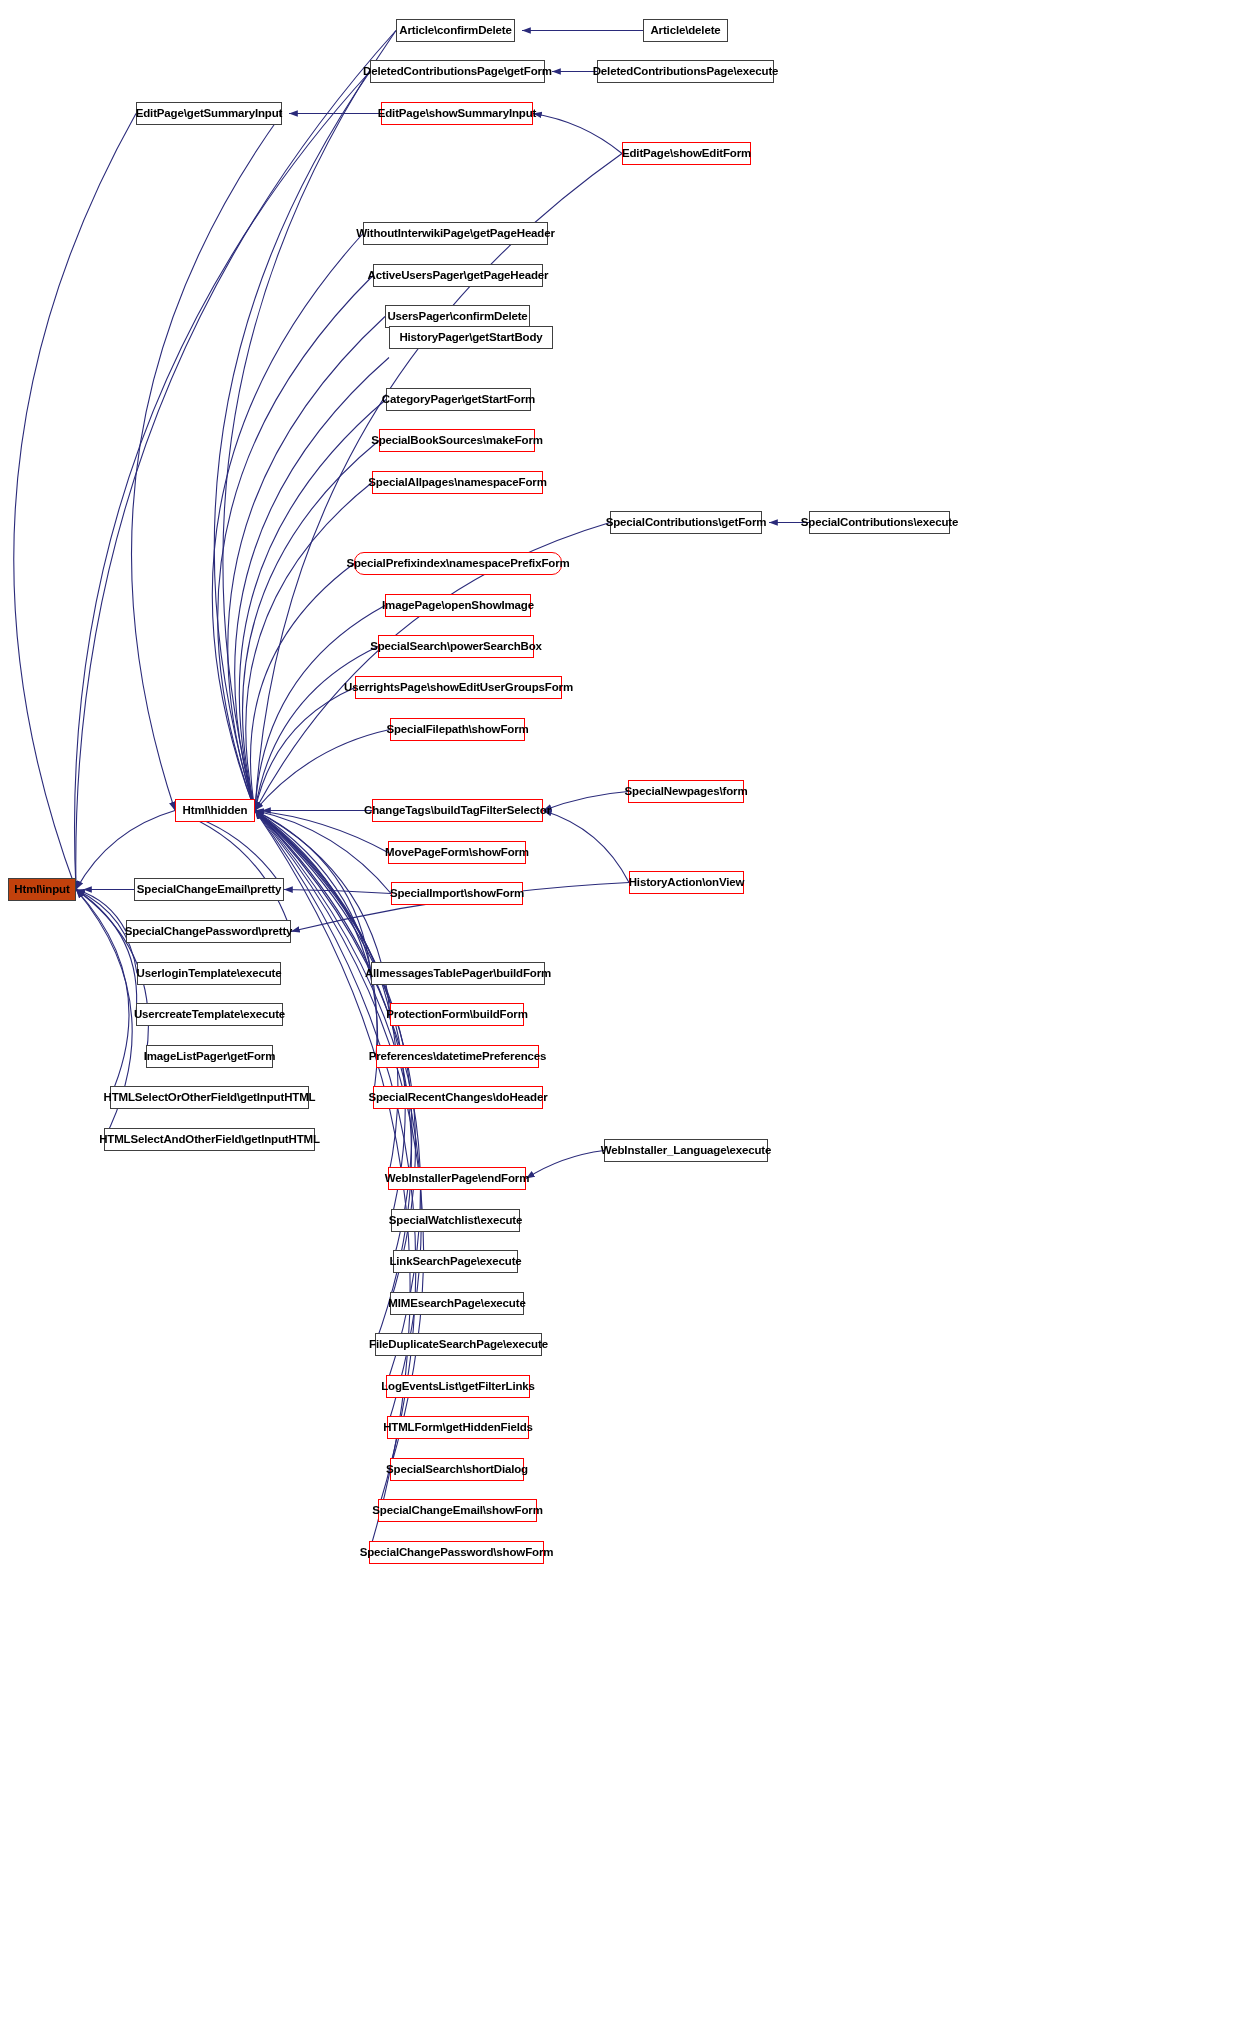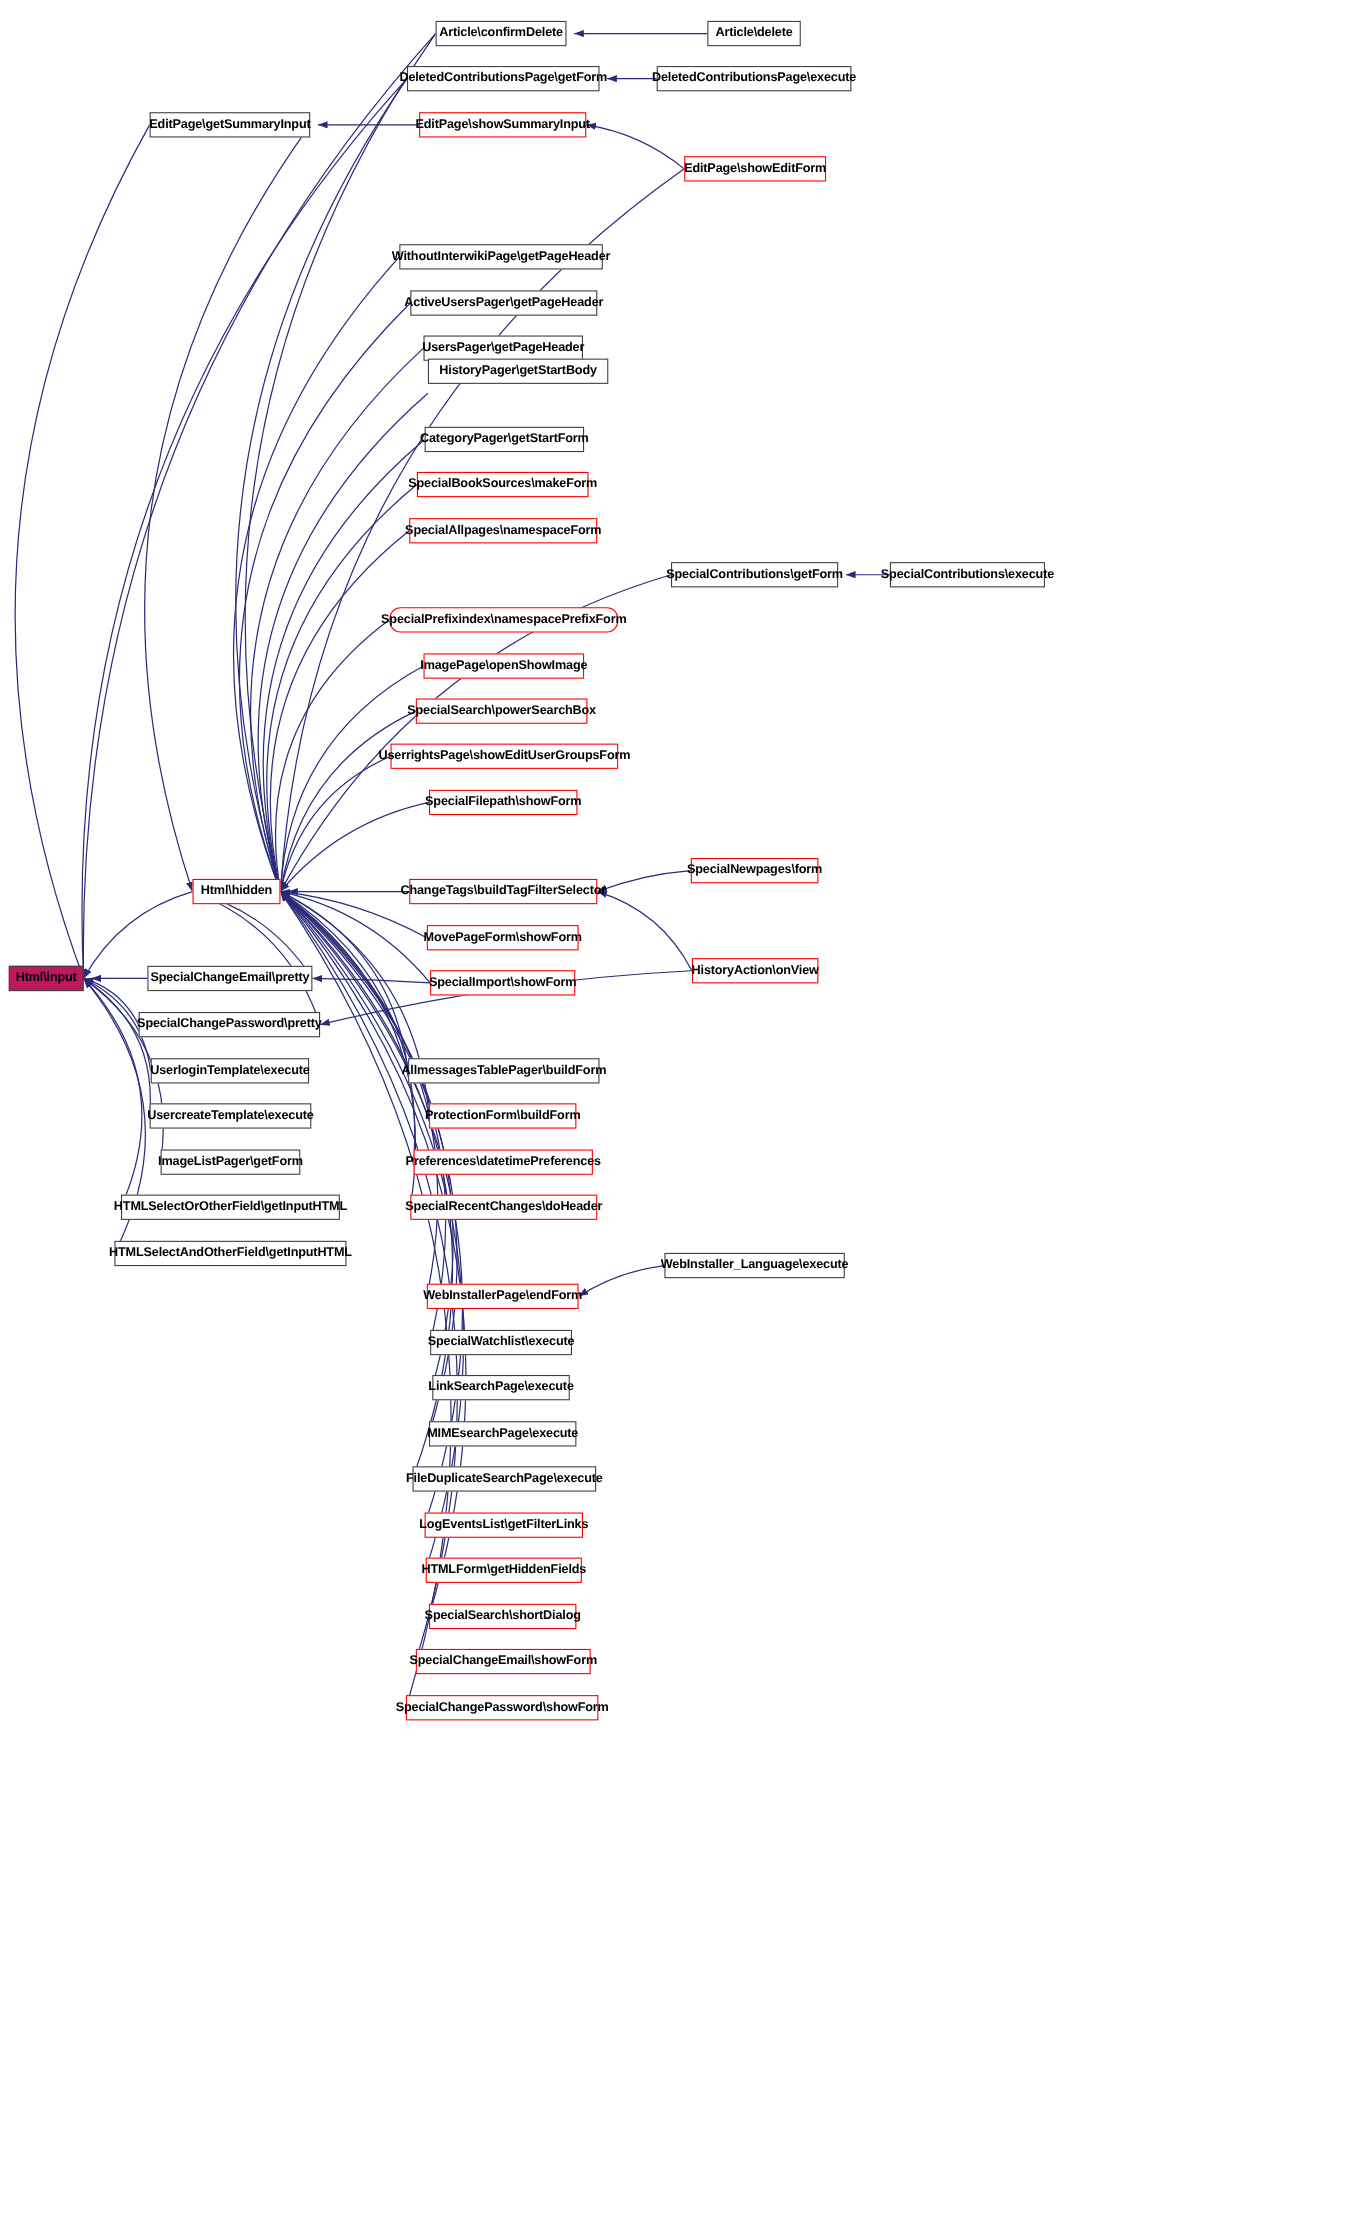--- a/index.html
+++ b/index.html
@@ -36,21 +36,21 @@
     font-size: 11.5px;
     line-height: 1;
     letter-spacing: -0.15px;
     height: 23px;
     font-weight: bold;
   }
   .node.red {
     border-color: #ff0000;
   }
   .node.root {
-    background: #be185d;
+    background: #c2410c;
     border-color: #404040;
   }
   .node-label {
     padding: 0 4px;
     pointer-events: none;
   }
 </style>
 </head>
 <body>
 
@@ -146,21 +146,21 @@
       <div class="node red" style="left: 622px; top: 142px; width: 129px;">
         <span class="node-label">EditPage\showEditForm</span>
       </div>
       <div class="node" style="left: 363px; top: 222px; width: 185px;">
         <span class="node-label">WithoutInterwikiPage\getPageHeader</span>
       </div>
       <div class="node" style="left: 373px; top: 264px; width: 170px;">
         <span class="node-label">ActiveUsersPager\getPageHeader</span>
       </div>
       <div class="node" style="left: 385px; top: 305px; width: 145px;">
-        <span class="node-label">UsersPager\getPageHeader</span>
+        <span class="node-label">UsersPager\confirmDelete</span>
       </div>
       <div class="node" style="left: 389px; top: 326px; width: 164px;">
         <span class="node-label">HistoryPager\getStartBody</span>
       </div>
       <div class="node" style="left: 386px; top: 388px; width: 145px;">
         <span class="node-label">CategoryPager\getStartForm</span>
       </div>
       <div class="node red" style="left: 379px; top: 429px; width: 156px;">
         <span class="node-label">SpecialBookSources\makeForm</span>
       </div>

